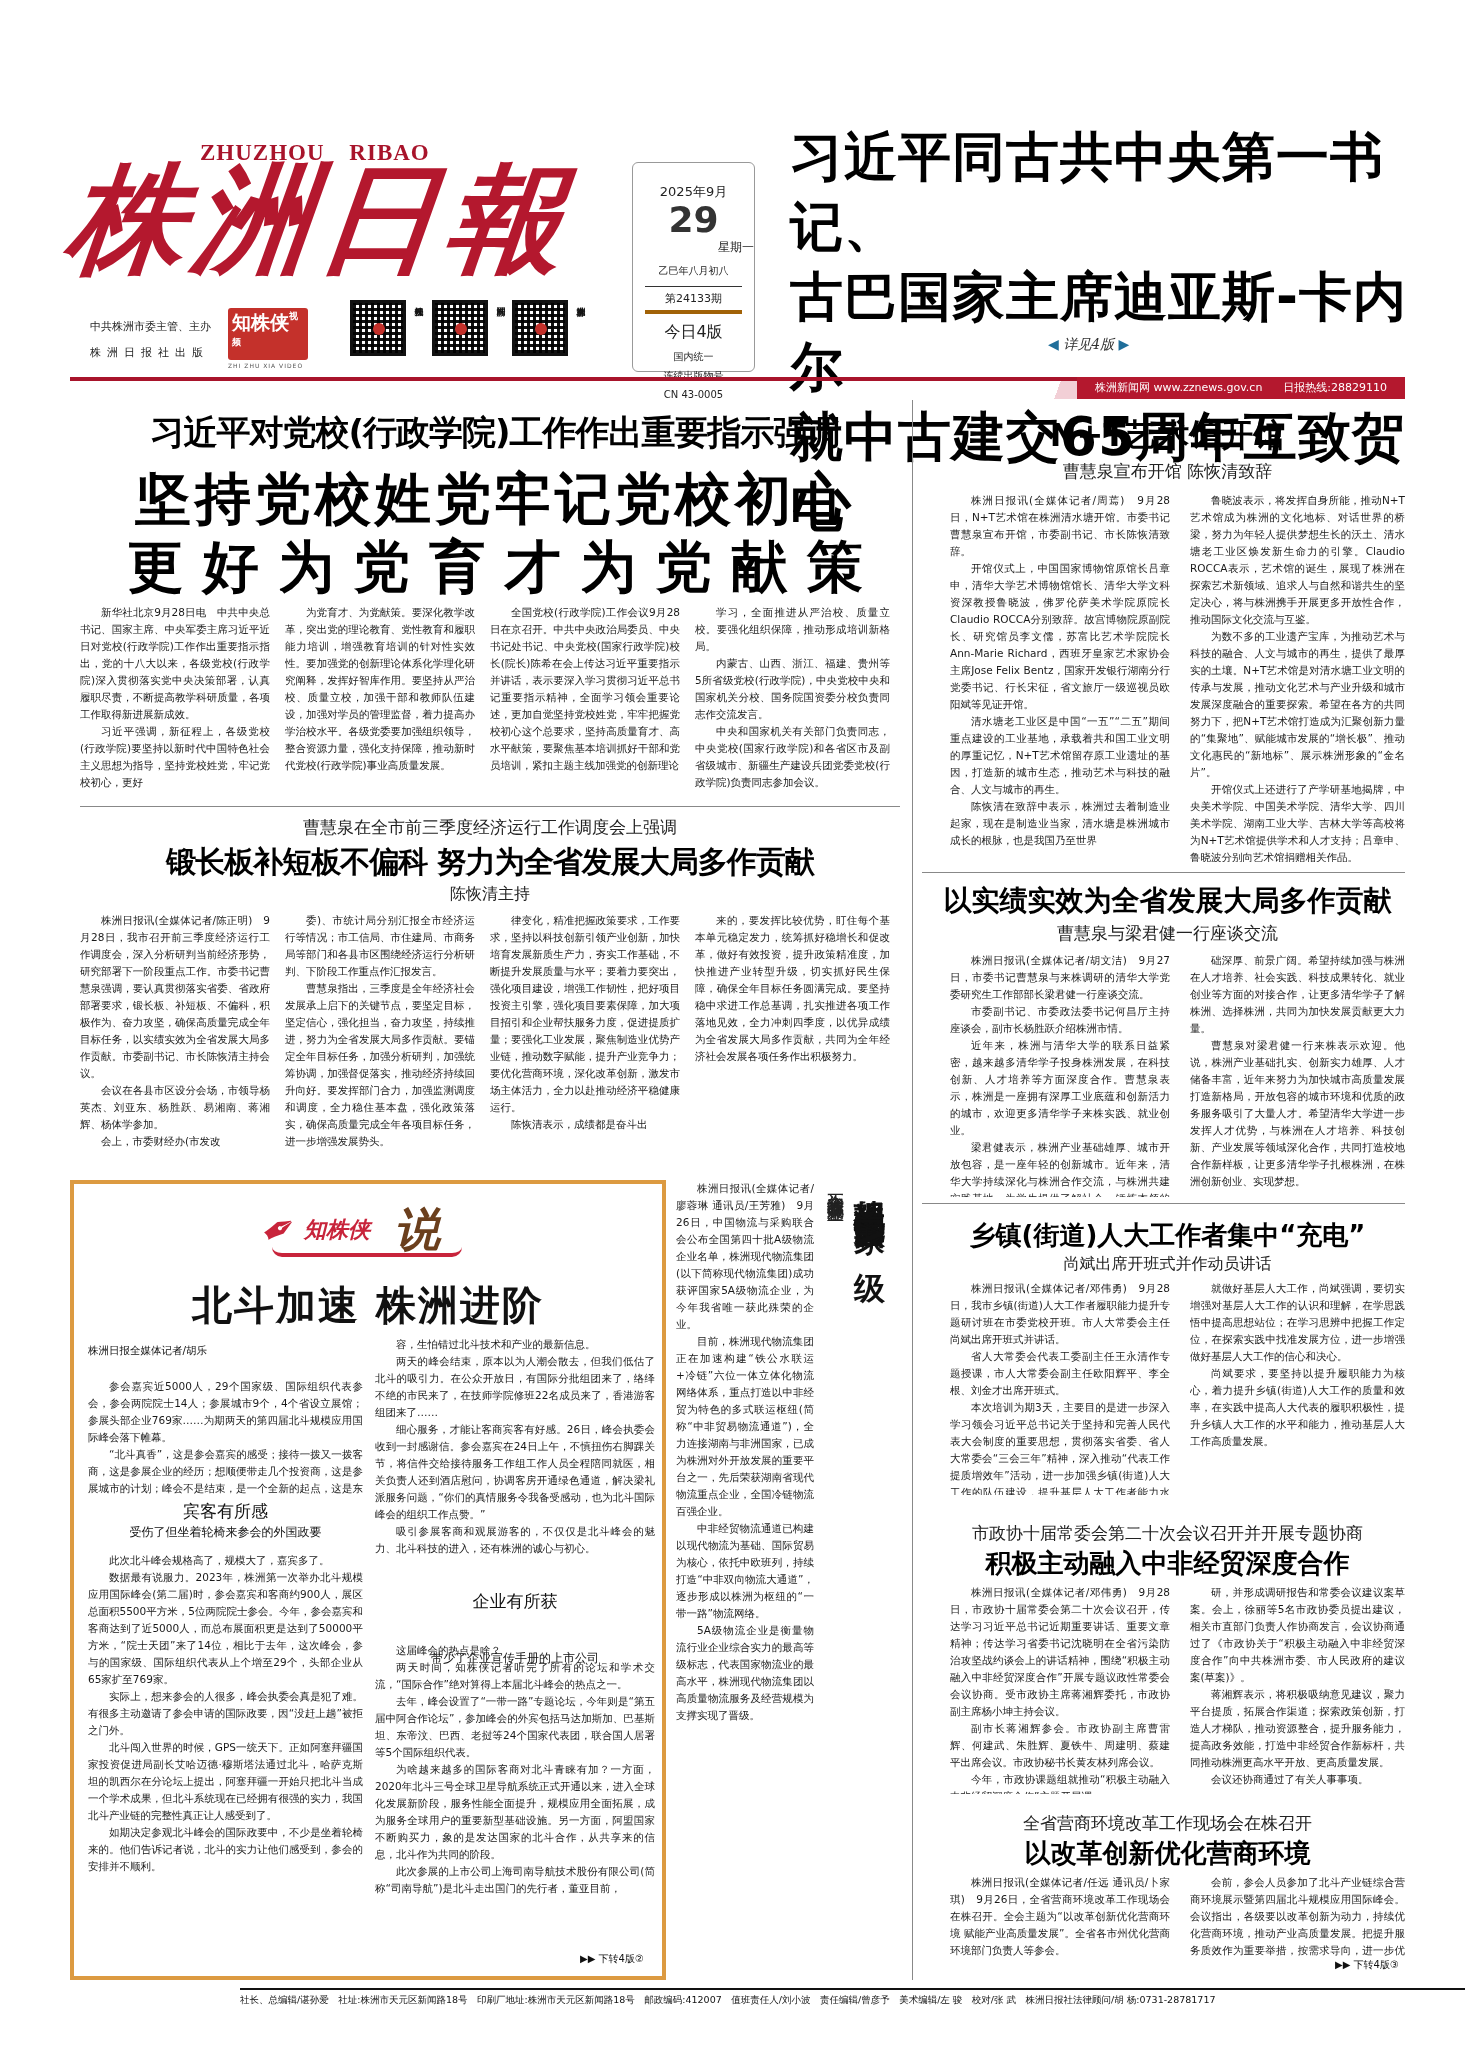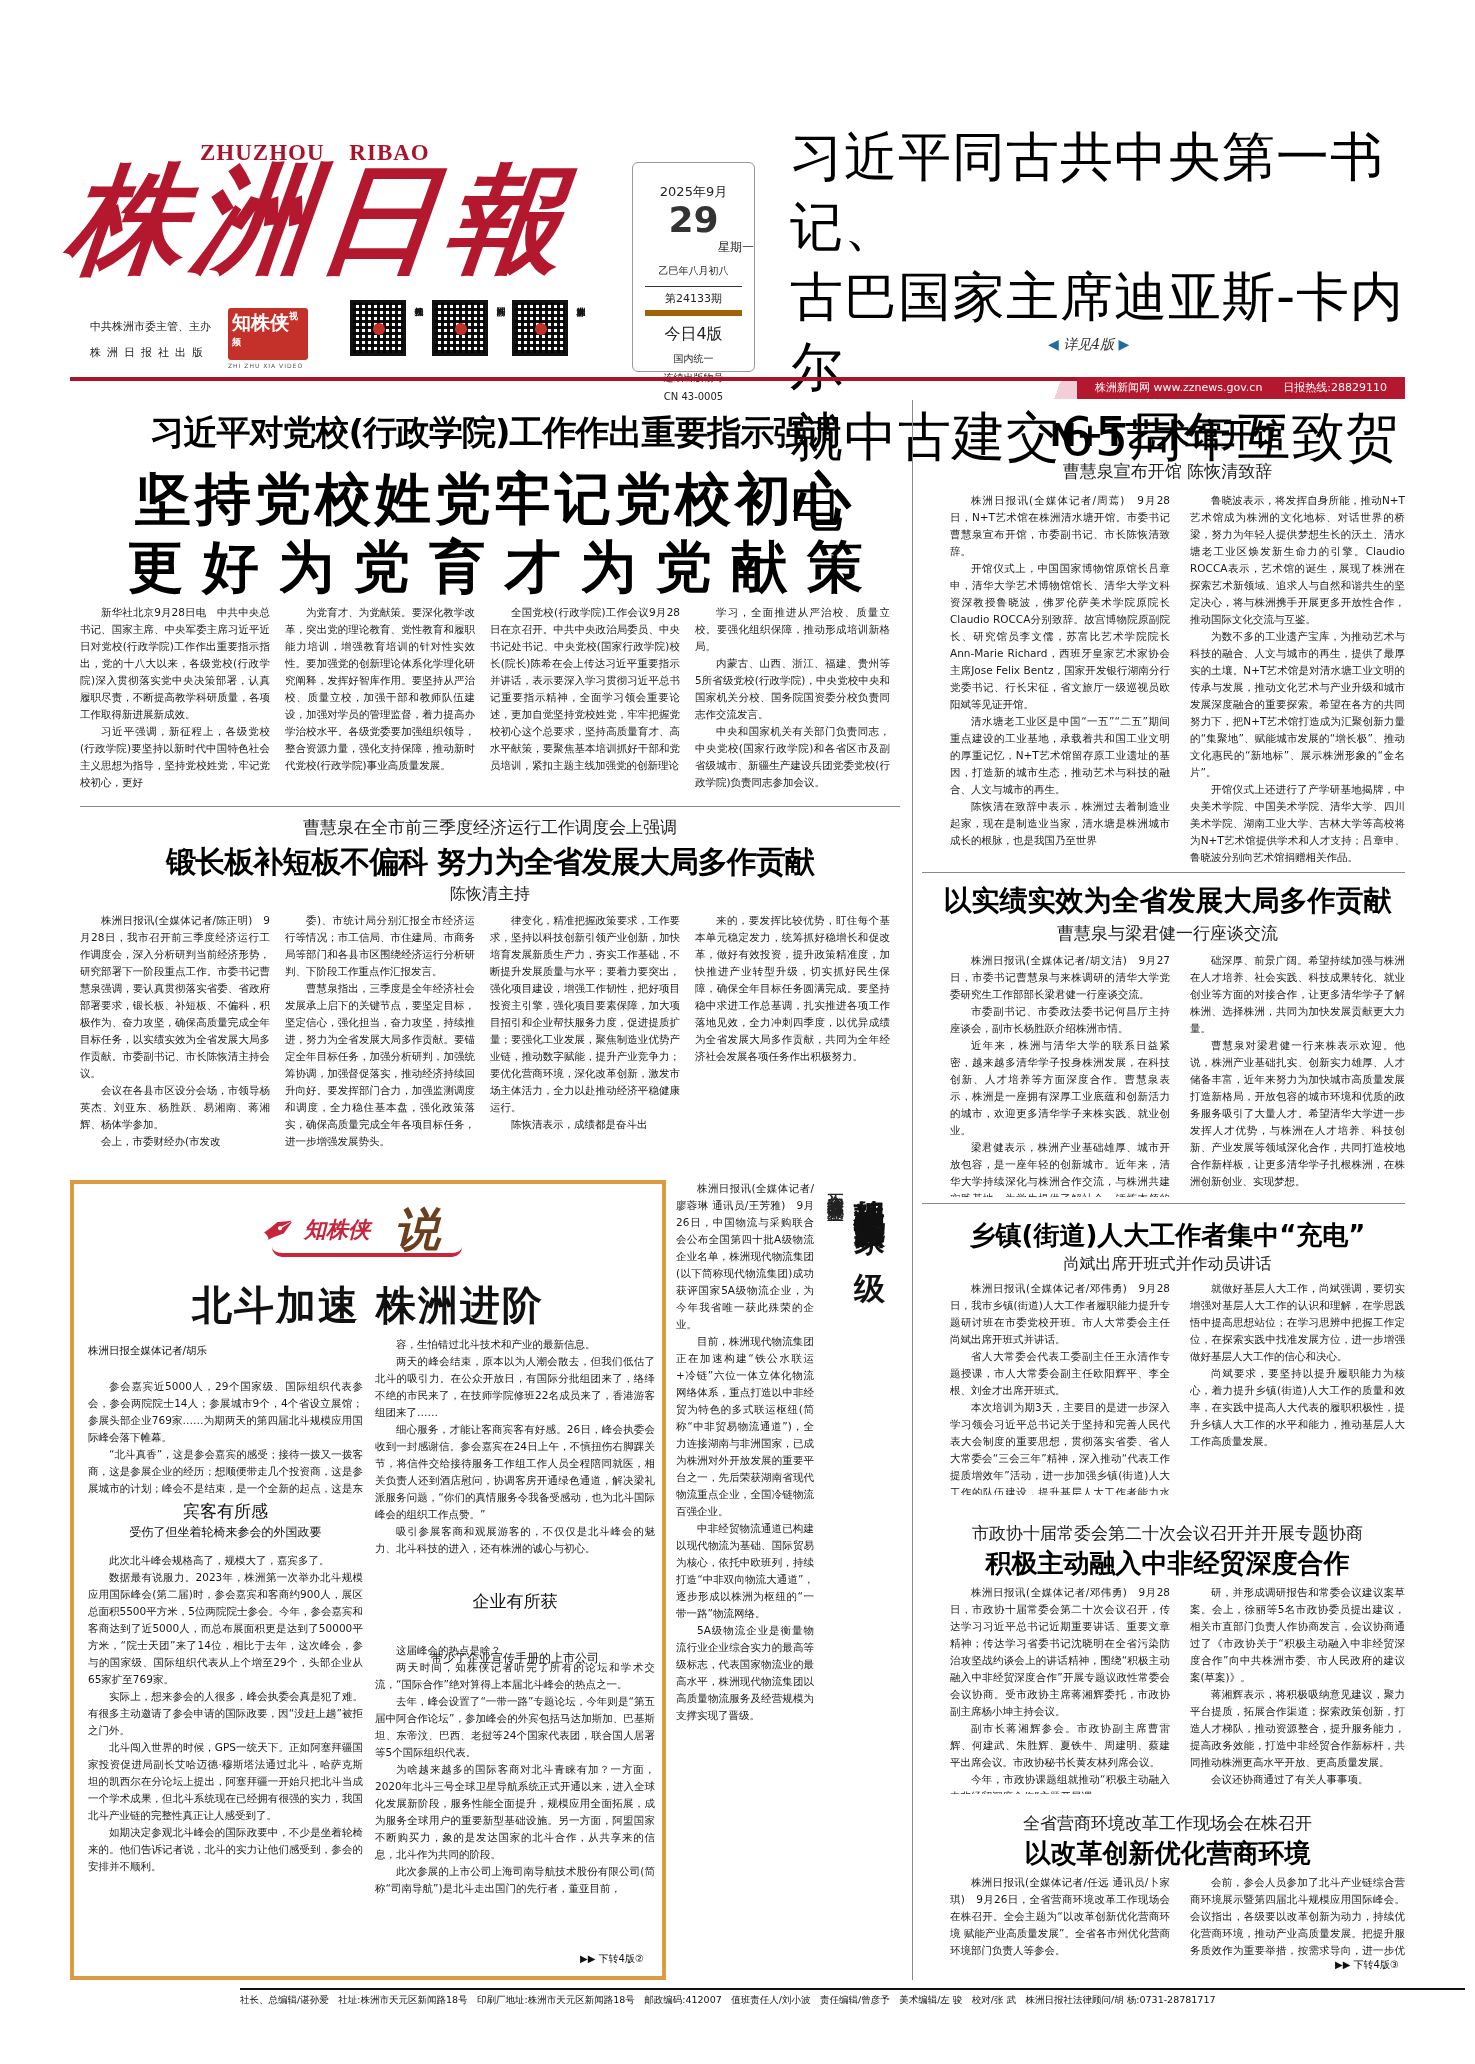--- a/index.html
+++ b/index.html
@@ -21,25 +21,25 @@
         repeating-linear-gradient(0deg, #111 0 3px, #fff 3px 6px);
         background-blend-mode: multiply; border: 3px solid #111; }
   .qr::after { content:""; position:absolute; left:20px; top:20px; width:12px; height:12px; background:#c4312b; border-radius:50%; }
   .qr-label { top: 300px; width: 12px; font-size: 9px; line-height: 10px; writing-mode: vertical-rl; color: #111; }
 
   .datebox { left: 632px; top: 162px; width: 123px; height: 210px; border: 1px solid #999; border-radius: 6px; text-align: center; color: #222; }
   .datebox .ym { font-size: 13px; margin-top: 20px; }
   .datebox .day { font-size: 36px; font-weight: bold; line-height: 38px; color: #333; }
   .datebox .wk { font-size: 12px; text-align: right; }
   .datebox .lunar { font-size: 10px; margin-top: 8px; }
-  .datebox .issue { font-size: 11px; border-top: 1px solid #333; border-bottom: 6px solid #a16207; margin: 8px 12px 0; padding: 4px 0; }
+  .datebox .issue { font-size: 11px; border-top: 1px solid #333; border-bottom: 4px solid #a16207; margin: 8px 12px 0; padding: 4px 0; }
   .datebox .pages { font-size: 16px; margin-top: 8px; }
   .datebox .cn { font-size: 10px; line-height: 19px; margin-top: 4px; }
 
-  .top-headline { left: 790px; top: 122px; width: 620px; font-size: 53px; font-weight: normal; line-height: 70px; color: #000; letter-spacing: 1px; }
+  .top-headline { left: 790px; top: 122px; width: 620px; font-size: 53px; font-weight: bold; line-height: 70px; color: #000; letter-spacing: 1px; }
   .see-page { left: 1048px; top: 336px; font-size: 14px; color: #333; font-family: "DejaVu Serif", serif; font-style: italic; }
   .see-page .tri { color: #1f6e9a; font-style: normal; }
 
   .red-rule { left: 70px; top: 377px; width: 1335px; height: 4px; background: #a8142b; }
   .red-banner { left: 1077px; top: 377px; width: 328px; height: 22px; background: #b4182e; color: #fff; font-size: 11px; line-height: 22px; padding-left: 18px; white-space: nowrap; }
   .pink-wedge { left: 1048px; top: 381px; width: 36px; height: 18px; background: linear-gradient(110deg, transparent 30%, #f2cfd6 30%); }
 
   
   .col { position: absolute; font-size: 10.5px; line-height: 17px; color: #1a1a1a; text-align: justify; text-indent: 2em; overflow: hidden; }
   .col p { text-indent: 2em; }

